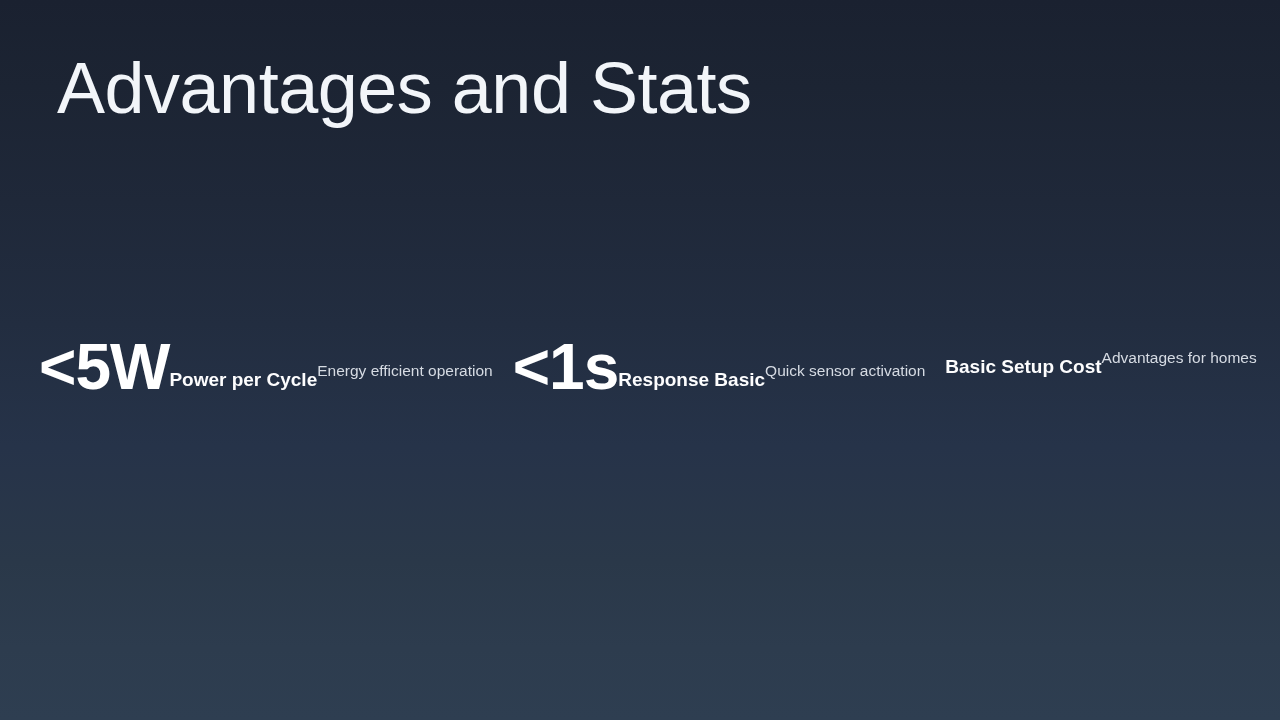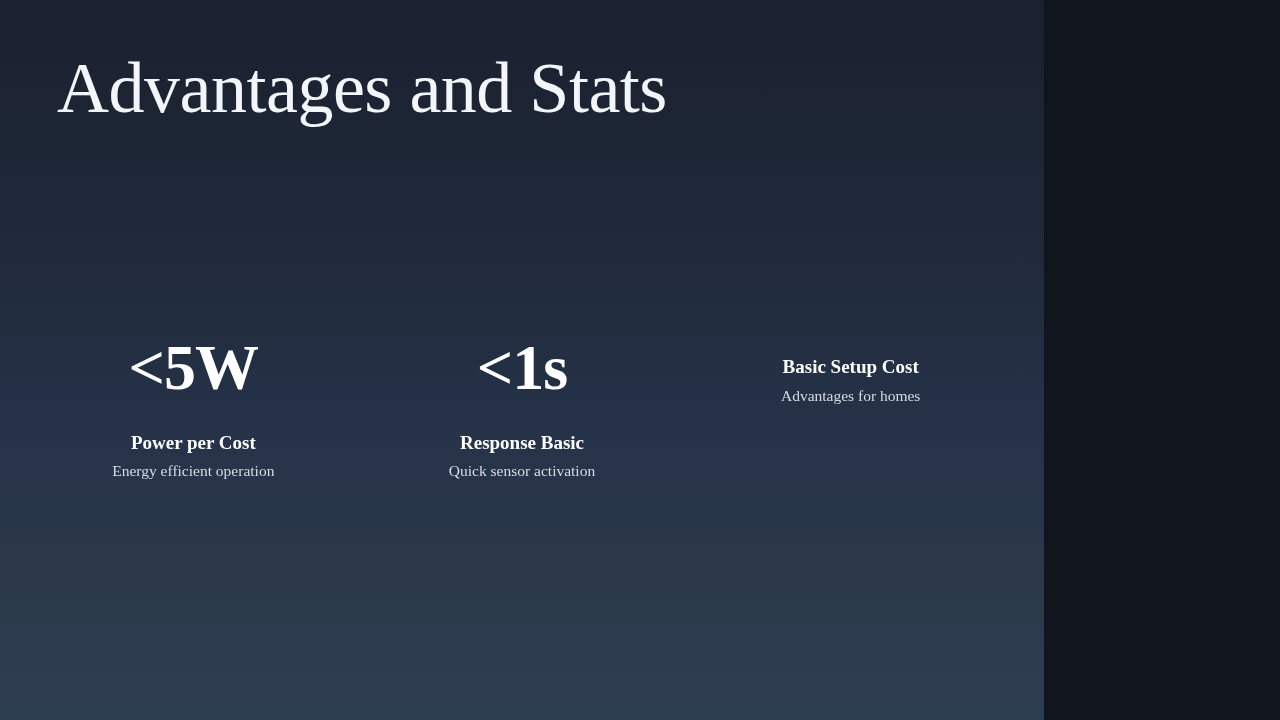--- a/index.html
+++ b/index.html
@@ -4,33 +4,33 @@
 <title>Advantages and Stats</title>
 <style>
   html, body {
     margin: 0;
     padding: 0;
     background: #11151d;
   }
 
   .slide {
     position: relative;
-    width: 1044px;
+    width: 1280px;
     height: 720px;
     overflow: hidden;
     background: linear-gradient(180deg,
         #1a2130 0%,
         #1c2433 12%,
         #1f2839 28%,
         #222d40 45%,
         #263349 62%,
         #2a3849 78%,
         #2d3c4e 90%,
         #2e3e51 100%);
-    font-family: Liberation Serif, serif;
+    font-family: Liberation Sans, sans-serif;
     -webkit-font-smoothing: antialiased;
   }
 
   
   .slide-title {
     position: absolute;
     left: 57px;
     top: 52px;
     margin: 0;
     font-size: 72px;
@@ -51,21 +51,21 @@
     flex-direction: row;
     align-items: flex-start;
     justify-content: space-between;
     padding: 0 29px;
     box-sizing: border-box;
   }
 
   .stat-card {
     flex: 1 1 0;
     display: flex;
-    flex-direction: column;
+    flex-direction: row;
     align-items: center;
     text-align: center;
     padding: 0 10px;
     box-sizing: border-box;
   }
 
   .stat-value {
     font-size: 64px;
     font-weight: 700;
     line-height: 1.18;
@@ -97,21 +97,21 @@
 <body>
 
 <div class="slide">
 
   <h1 class="slide-title">Advantages and Stats</h1>
 
   <div class="stats-row">
 
     <div class="stat-card">
       <div class="stat-value">&lt;5W</div>
-      <div class="stat-label">Power per Cost</div>
+      <div class="stat-label">Power per Cycle</div>
       <div class="stat-desc">Energy efficient operation</div>
     </div>
 
     <div class="stat-card">
       <div class="stat-value">&lt;1s</div>
       <div class="stat-label">Response Basic</div>
       <div class="stat-desc">Quick sensor activation</div>
     </div>
 
     <div class="stat-card">

